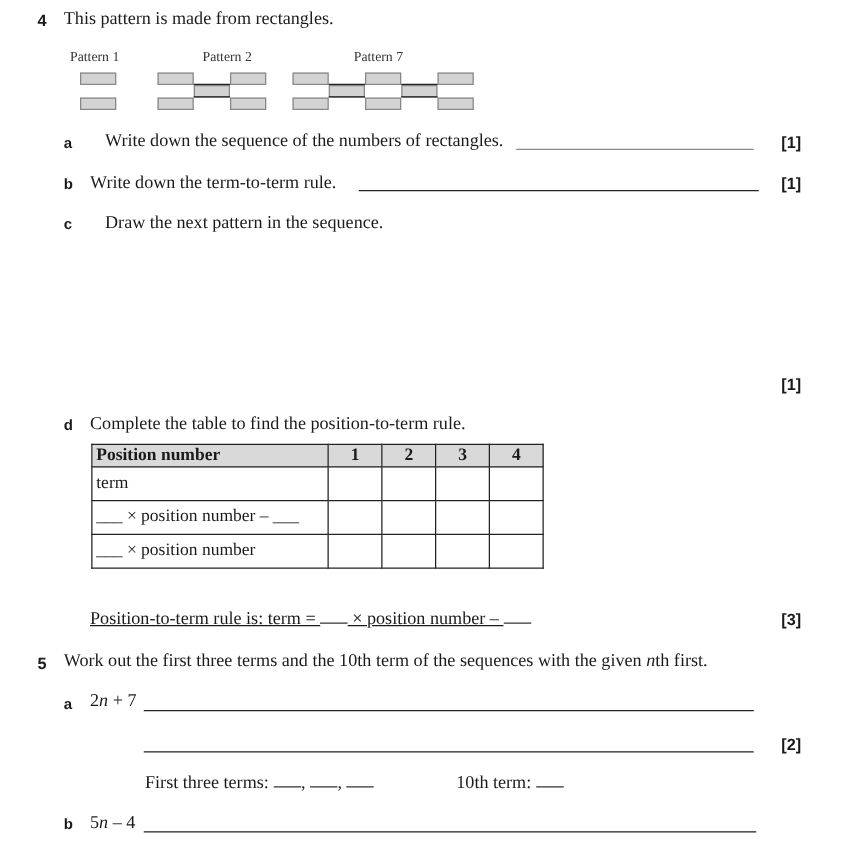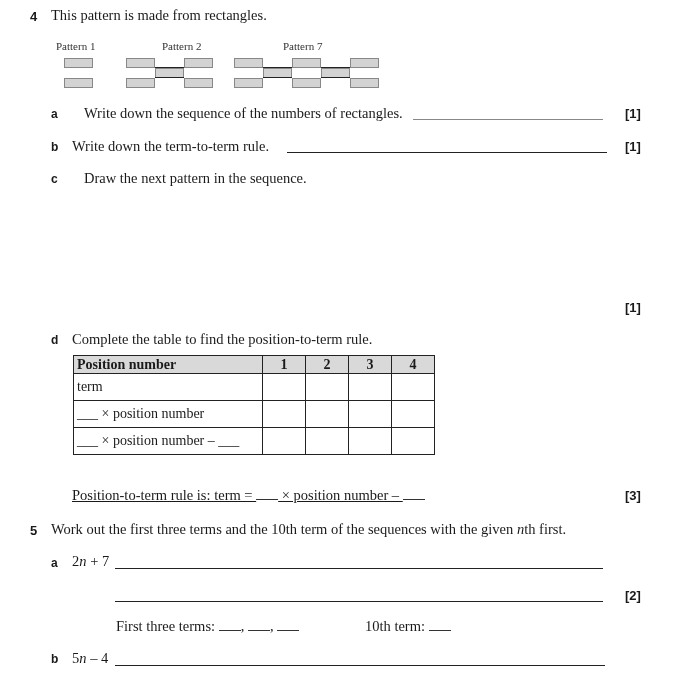--- a/index.html
+++ b/index.html
@@ -92,28 +92,28 @@
     <td class="num">4</td>
   </tr>
   <tr>
     <td class="first">term</td>
     <td class="num"></td>
     <td class="num"></td>
     <td class="num"></td>
     <td class="num"></td>
   </tr>
   <tr>
-    <td class="first"><span>___</span><span> × position number</span></td>
+    <td class="first"><span>___</span><span> × position number – </span><span>___</span></td>
     <td class="num"></td>
     <td class="num"></td>
     <td class="num"></td>
     <td class="num"></td>
   </tr>
   <tr>
-    <td class="first"><span>___</span><span> × position number – </span><span>___</span></td>
+    <td class="first"><span>___</span><span> × position number</span></td>
     <td class="num"></td>
     <td class="num"></td>
     <td class="num"></td>
     <td class="num"></td>
   </tr>
 </tbody>
   </table>
 
 <div class="abs txt" style="left:72px;top:487px;text-decoration:underline;">
   <span>Position-to-term rule is: term = </span><span class="blank"></span><span> × position number – </span><span class="blank"></span>

